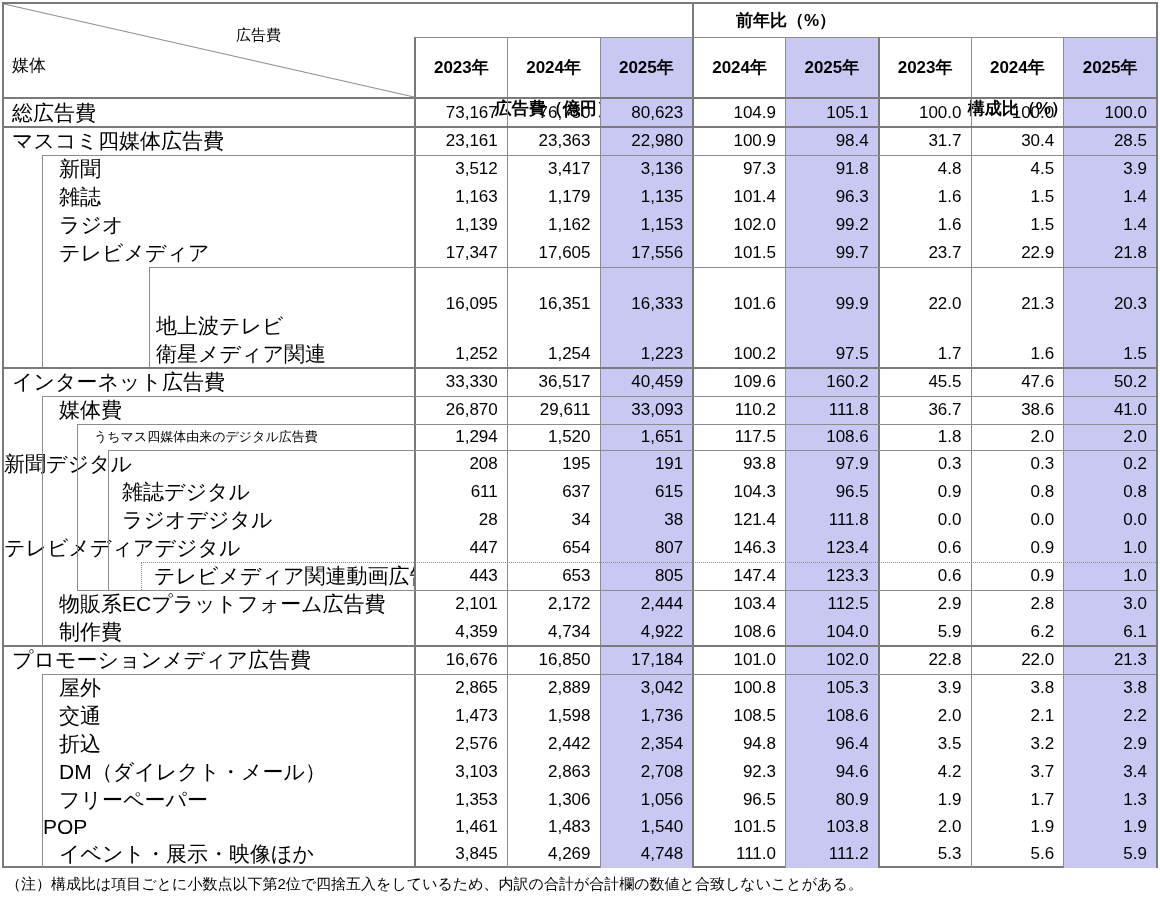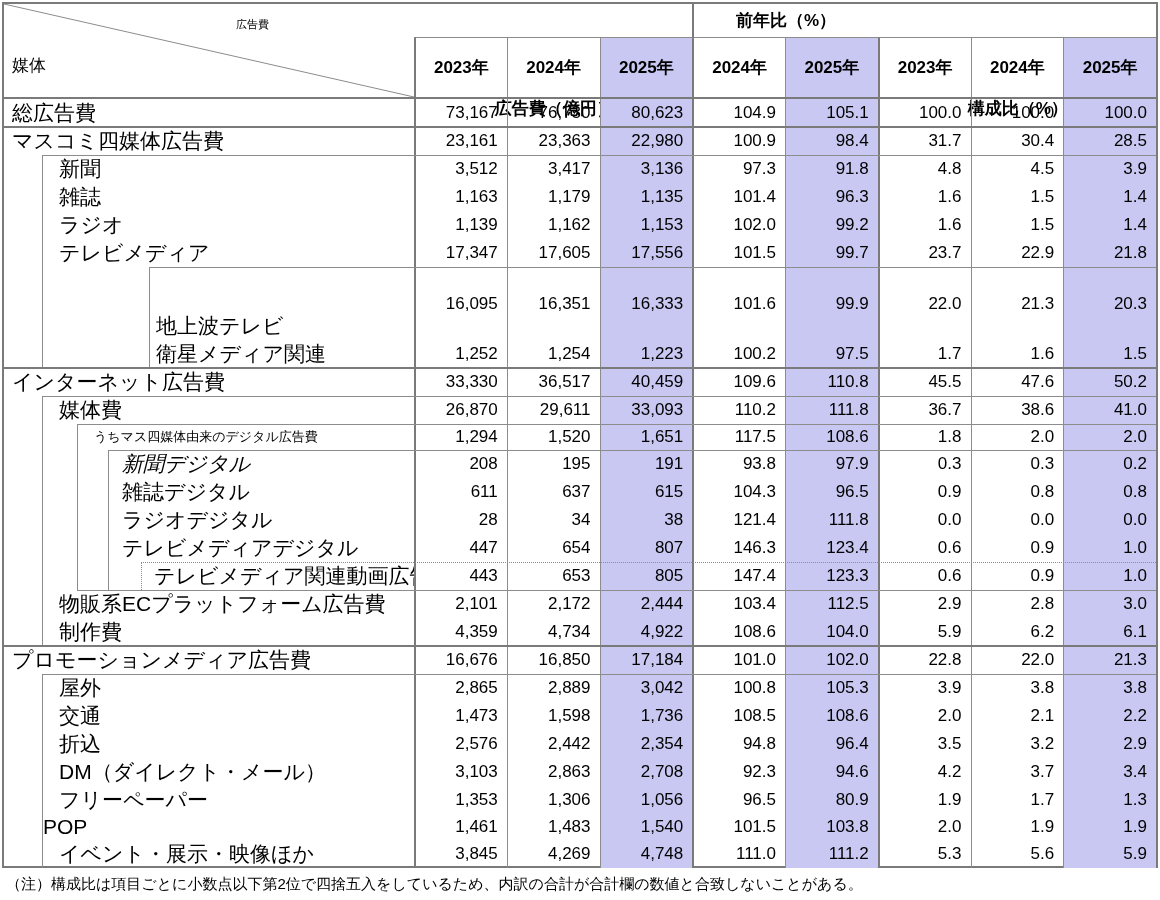--- a/index.html
+++ b/index.html
@@ -5,21 +5,21 @@
   html,body{margin:0;padding:0;background:#ffffff;}
   .stage{position:relative;width:1160px;height:900px;background:#fff;
          font-family:"Liberation Sans","DejaVu Sans",sans-serif;color:#000;}
   .table{position:absolute;left:2px;top:2px;width:1156px;height:866px;
          border:2px solid #7a7a7a;box-sizing:border-box;background:#fff;}
   
   .thead{display:grid;grid-template-columns:410px repeat(8,1fr);
          grid-template-rows:33px 60px;height:93px;border-bottom:2px solid #7a7a7a;}
   .corner{grid-row:1/3;grid-column:1;position:relative;overflow:hidden;}
   .corner svg{position:absolute;left:0;top:0;width:100%;height:100%;}
-  .corner .c-top{position:absolute;left:232px;top:13px;font-size:11px;}
+  .corner .c-top{position:absolute;left:232px;top:22px;font-size:15px;}
   .corner .c-bot{position:absolute;left:8px;top:50px;font-size:17px;}
   .gh{display:flex;align-items:center;justify-content:center;
       font-size:17px;font-weight:bold;border-left:2px solid #7a7a7a;}
   .g0{grid-column:2/5;}
   .g1{grid-column:5/7;}
   .g2{grid-column:7/10;}
   .yh{grid-row:2;display:flex;align-items:center;justify-content:center;
       font-size:17px;font-weight:bold;border-top:1px solid #8c8c8c;
       border-left:1px solid #8c8c8c;}
   .yh.gb{border-left:2px solid #7a7a7a;}
@@ -191,21 +191,21 @@
     <div class="cell num hl">1.5</div>
   </div>
         <div class="row">
     <div class="cell label">
             <span class="lbl" style="padding-left: 8px;">インターネット広告費</span>
           </div>
     <div class="cell num gb">33,330</div>
     <div class="cell num">36,517</div>
     <div class="cell num hl">40,459</div>
     <div class="cell num gb">109.6</div>
-    <div class="cell num hl">110.8</div>
+    <div class="cell num hl">160.2</div>
     <div class="cell num gb">45.5</div>
     <div class="cell num">47.6</div>
     <div class="cell num hl">50.2</div>
   <div class="hline thick" style="left: 0px;"></div>
         </div>
         <div class="row">
     <div class="cell label">
             <span class="lbl" style="padding-left: 55px;">媒体費</span>
             <div class="vline" style="left: 38px;"></div>
           </div>
@@ -230,21 +230,21 @@
     <div class="cell num hl">1,651</div>
     <div class="cell num gb">117.5</div>
     <div class="cell num hl">108.6</div>
     <div class="cell num gb">1.8</div>
     <div class="cell num">2.0</div>
     <div class="cell num hl">2.0</div>
   <div class="hline solid" style="left: 73px;"></div>
         </div>
         <div class="row">
     <div class="cell label">
-            <span class="lbl" style="padding-left: 118px; font-style: italic;">新聞デジタル</span>
+            <span class="lbl" style="">新聞デジタル</span>
             <div class="vline" style="left: 38px;"></div>
             <div class="vline" style="left: 73px;"></div>
             <div class="vline" style="left: 104px;"></div>
           </div>
     <div class="cell num gb">208</div>
     <div class="cell num">195</div>
     <div class="cell num hl">191</div>
     <div class="cell num gb">93.8</div>
     <div class="cell num hl">97.9</div>
     <div class="cell num gb">0.3</div>
@@ -279,21 +279,21 @@
     <div class="cell num">34</div>
     <div class="cell num hl">38</div>
     <div class="cell num gb">121.4</div>
     <div class="cell num hl">111.8</div>
     <div class="cell num gb">0.0</div>
     <div class="cell num">0.0</div>
     <div class="cell num hl">0.0</div>
   </div>
         <div class="row">
     <div class="cell label">
-            <span class="lbl" style="padding-left: 118px; text-align: center;">テレビメディアデジタル</span>
+            <span class="lbl" style=" text-align: center;">テレビメディアデジタル</span>
             <div class="vline" style="left: 38px;"></div>
             <div class="vline" style="left: 73px;"></div>
             <div class="vline" style="left: 104px;"></div>
           </div>
     <div class="cell num gb">447</div>
     <div class="cell num">654</div>
     <div class="cell num hl">807</div>
     <div class="cell num gb">146.3</div>
     <div class="cell num hl">123.4</div>
     <div class="cell num gb">0.6</div>

